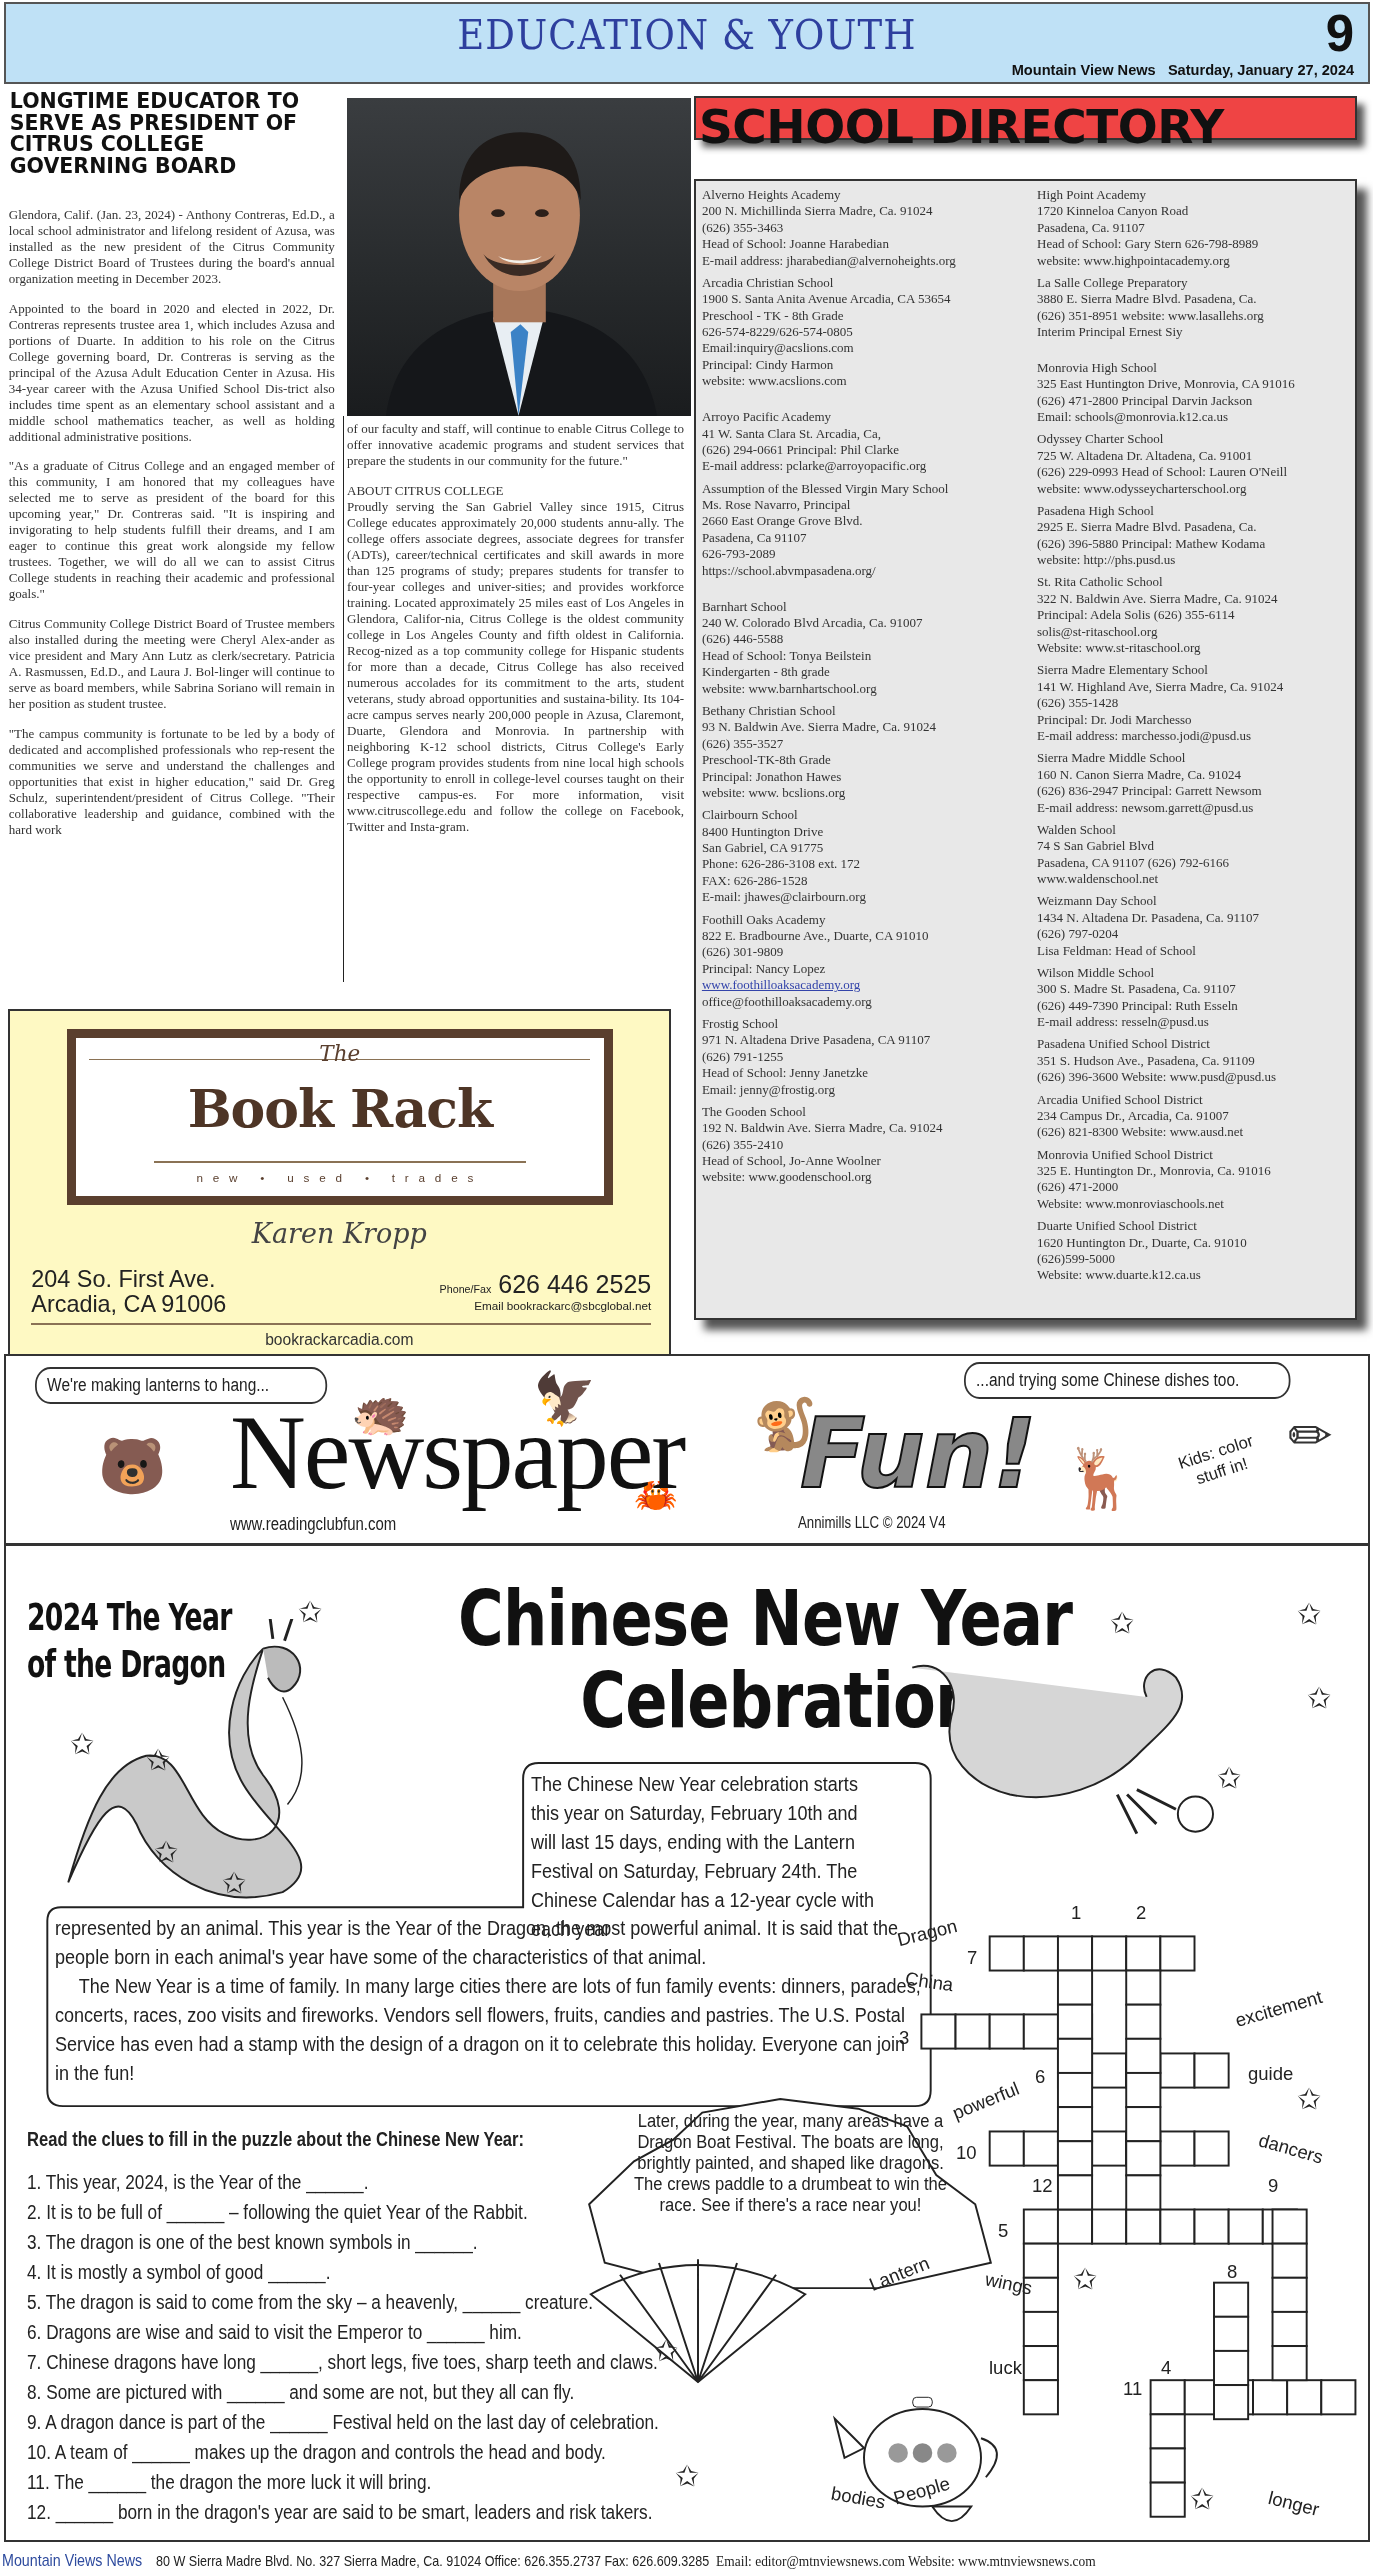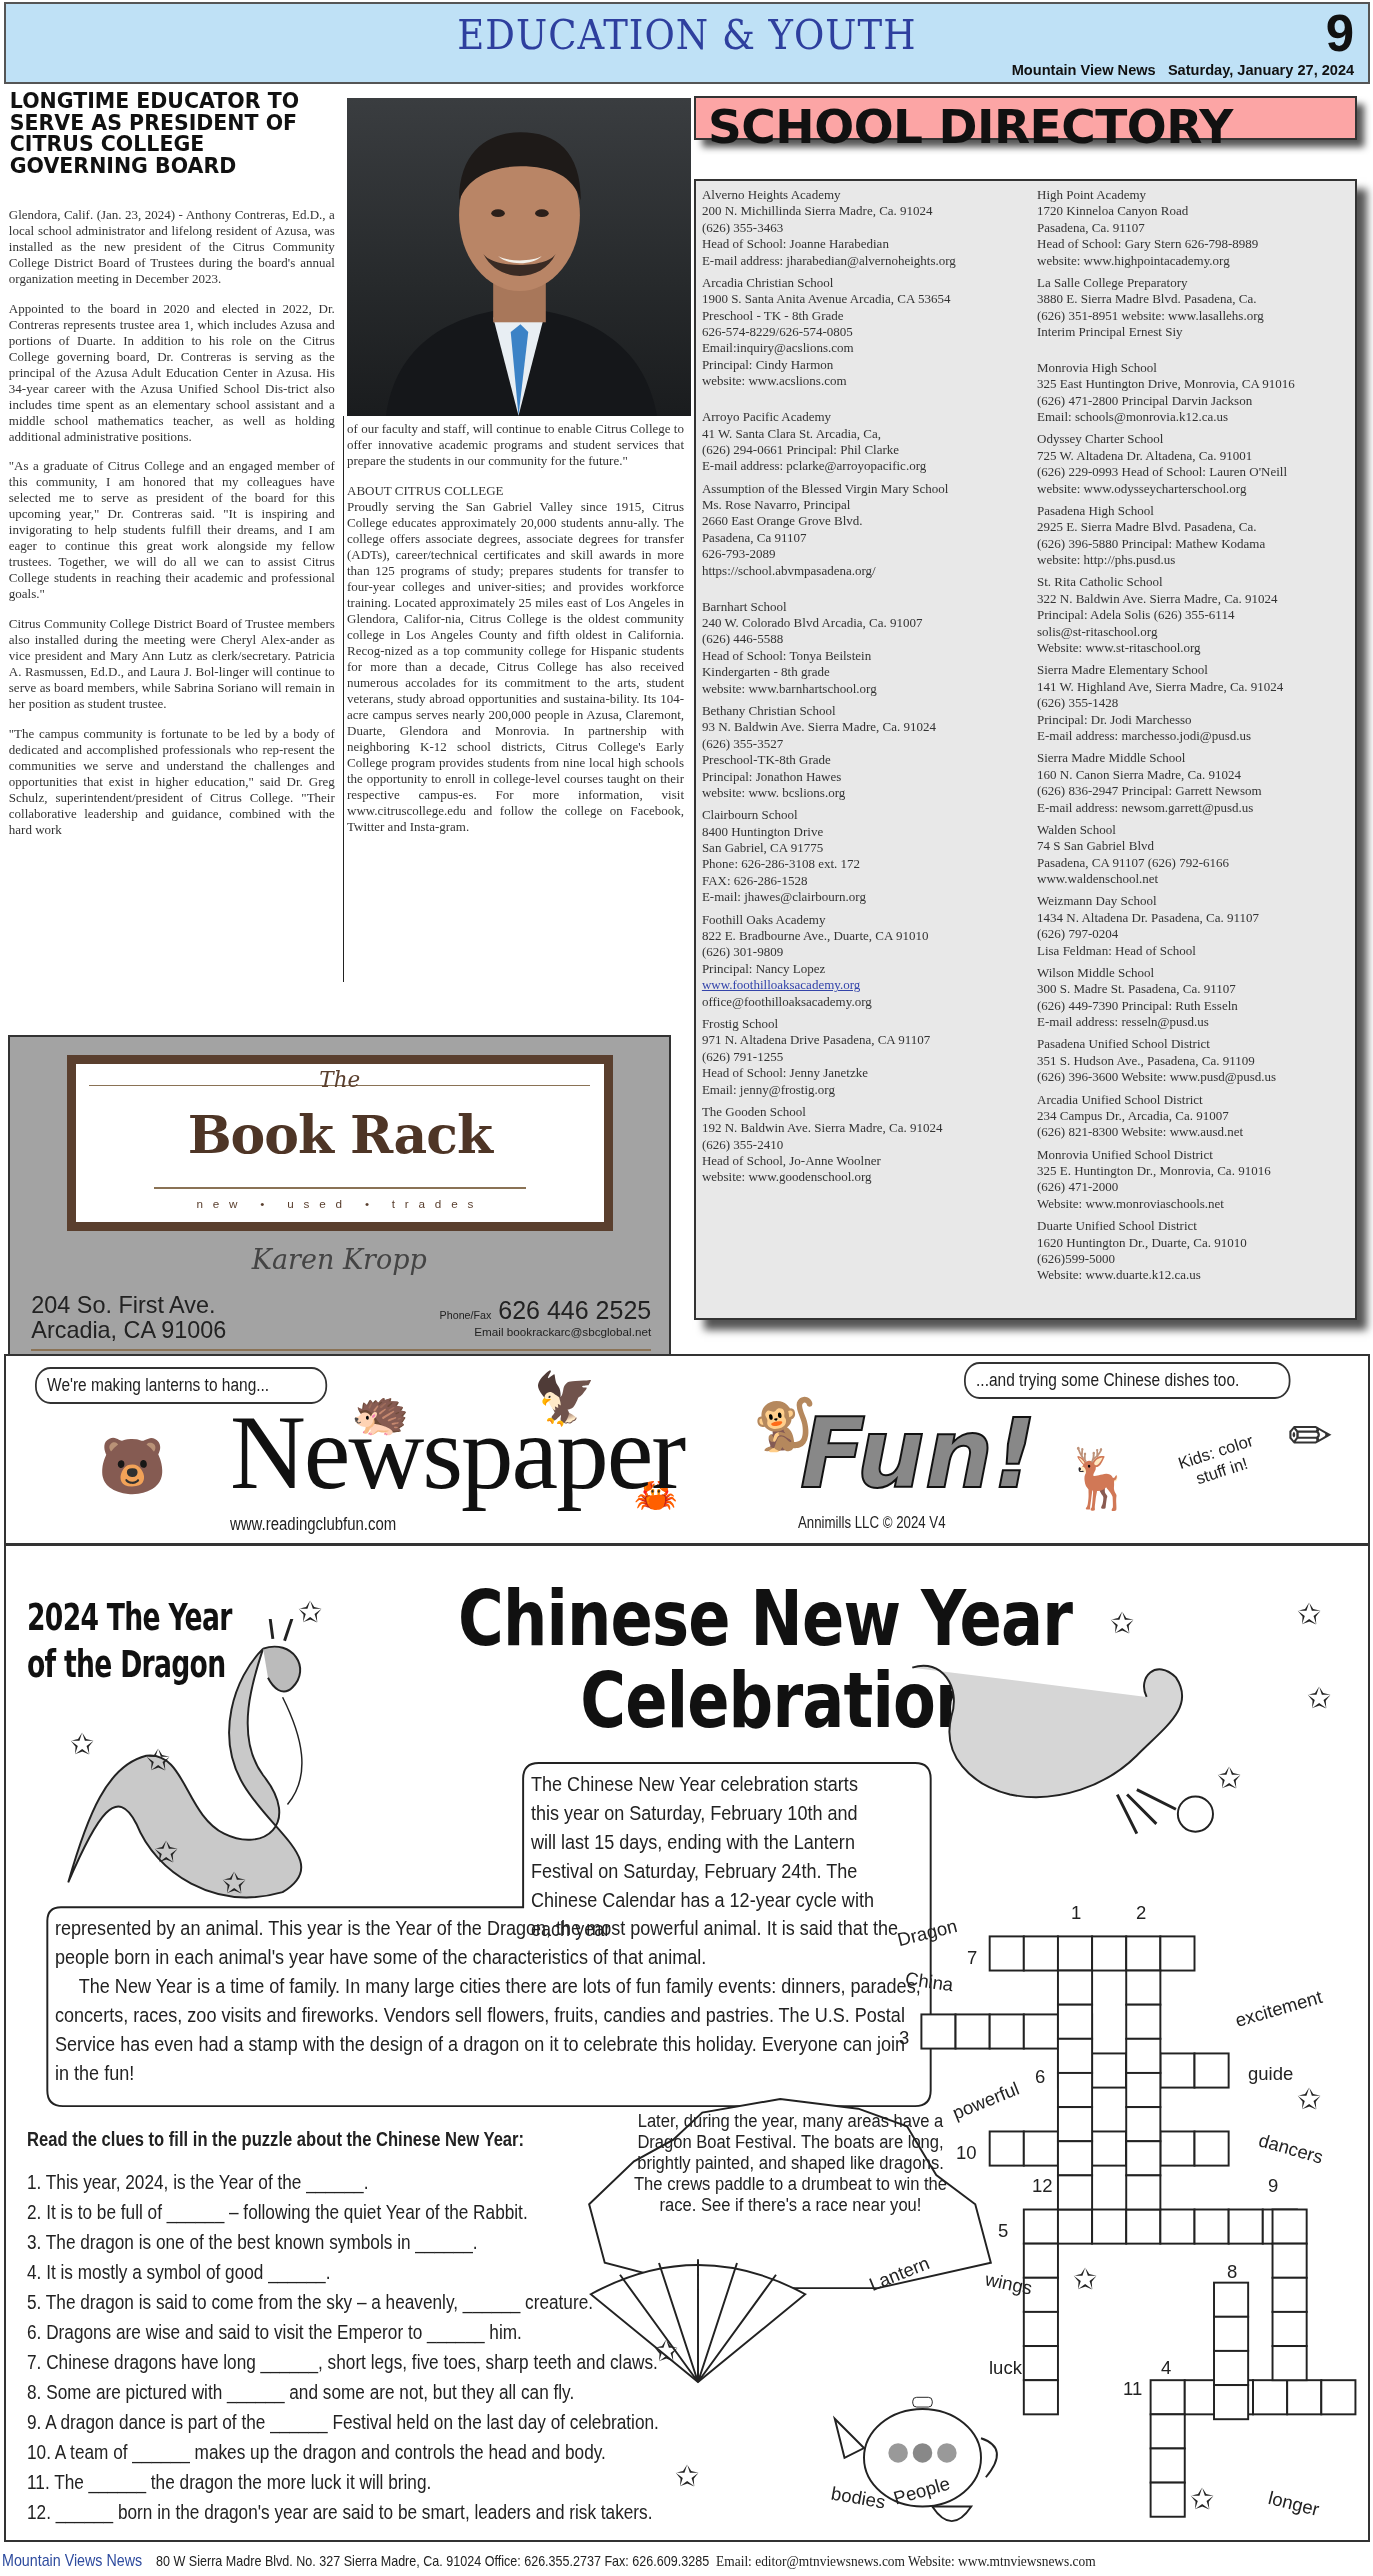--- a/index.html
+++ b/index.html
@@ -16,37 +16,37 @@
   .headline { left: 9.8px; top: 91px; width: 332px; font-family: "DejaVu Sans", sans-serif; font-weight: bold; font-size: 20.5px; line-height: 21.5px; color: #111; }
   .article-col { font-size: 13px; line-height: 16px; text-align: justify; color: #333; }
   .article-col p { margin-bottom: 13.7px; }
   .col1 { left: 8.8px; top: 207px; width: 326px; }
   .photo { left: 347px; top: 98px; width: 344px; height: 318px; background: linear-gradient(180deg, #3a3d40 0%, #26292b 60%, #1a1c1e 100%); overflow: hidden; }
   .col2 { left: 347px; top: 421px; width: 337px; }
   .col2 .about-head { text-transform: uppercase; margin-top: 7.8px; }
   .col2-border { left: 343px; top: 416px; width: 1px; height: 566px; background: #222; }
 
   
-  .ad-box { left: 7.8px; top: 1035px; width: 663px; height: 359px; border: 2px solid #333; background: #a3a3a3; }
+  .ad-box { left: 7.8px; top: 1009px; width: 663px; height: 359px; border: 2px solid #333; background: #fef9c3; }
   .ad-inner { position: absolute; left: 57px; top: 17.6px; width: 546px; height: 176px; border: 9.8px solid #5a3f2e; background: #fff; }
   .ad-the { position: absolute; left: 0; right: 0; top: 3.9px; text-align: center; font-family: "DejaVu Serif", serif; font-style: italic; font-size: 21.5px; color: #5a3f2e; }
   .ad-rule { position: absolute; height: 1px; background: #8a7255; }
   .ad-title { position: absolute; left: 0; right: 0; top: 27px; text-align: center; font-family: "DejaVu Serif", serif; font-weight: bold; font-size: 52px; color: #4e3526; letter-spacing: -1px; line-height: 88px; }
   .ad-tagline { position: absolute; left: 0; right: 0; top: 133px; text-align: center; font-family: "Liberation Sans", sans-serif; font-size: 11.7px; letter-spacing: 9.8px; color: #5a3f2e; }
   .ad-owner { position: absolute; left: 0; right: 0; top: 207px; text-align: center; font-family: "DejaVu Serif", serif; font-style: italic; font-size: 27px; color: #444; }
   .ad-address { position: absolute; left: 21.5px; top: 256px; font-family: "Liberation Sans", sans-serif; font-size: 23.4px; line-height: 25px; color: #222; }
   .ad-contact { position: absolute; right: 17.6px; top: 259px; text-align: right; font-family: "Liberation Sans", sans-serif; color: #222; }
   .ad-contact .phone { font-size: 25px; }
   .ad-contact .phone small { font-size: 10.7px; }
   .ad-contact .email { font-size: 11.7px; }
   .ad-bottom-rule { position: absolute; left: 21.5px; right: 17.6px; top: 312px; height: 2px; background: #8a7255; }
   .ad-web { position: absolute; left: 0; right: 0; top: 320px; text-align: center; font-family: "Liberation Sans", sans-serif; font-size: 15.6px; color: #333; }
 
   
-  .dir-title { left: 694px; top: 96px; width: 663px; height: 44px; background: #fca5a5; border: 2px solid #333; box-shadow: 7.8px 7.8px 6.8px #555; font-family: "DejaVu Sans", sans-serif; font-weight: bold; font-size: 47px; line-height: 57px; padding-left: 12px; color: #111; letter-spacing: -0.5px; }
+  .dir-title { left: 694px; top: 96px; width: 663px; height: 44px; background: #ef4444; border: 2px solid #333; box-shadow: 7.8px 7.8px 6.8px #555; font-family: "DejaVu Sans", sans-serif; font-weight: bold; font-size: 47px; line-height: 57px; padding-left: 3px; color: #111; letter-spacing: -0.5px; }
   .dir-box { left: 694px; top: 179px; width: 663px; height: 1141px; background: #e8e8e8; border: 2px solid #333; box-shadow: 9.8px 9.8px 7.8px #555; }
   .dir-col { position: absolute; top: 5.9px; font-size: 13px; line-height: 16.4px; color: #333; }
   .dir-col.left { left: 5.9px; width: 332px; }
   .dir-col.right { left: 341px; width: 322px; }
   .dir-entry { margin-bottom: 5.9px; }
   .dir-entry.gap { margin-bottom: 19.5px; }
   .dir-entry .u { color: #3344aa; text-decoration: underline; }
 
   
   .fun-frame { left: 3.9px; top: 1354px; width: 1366px; height: 1188px; border: 2.9px solid #333; background: #fff; }

